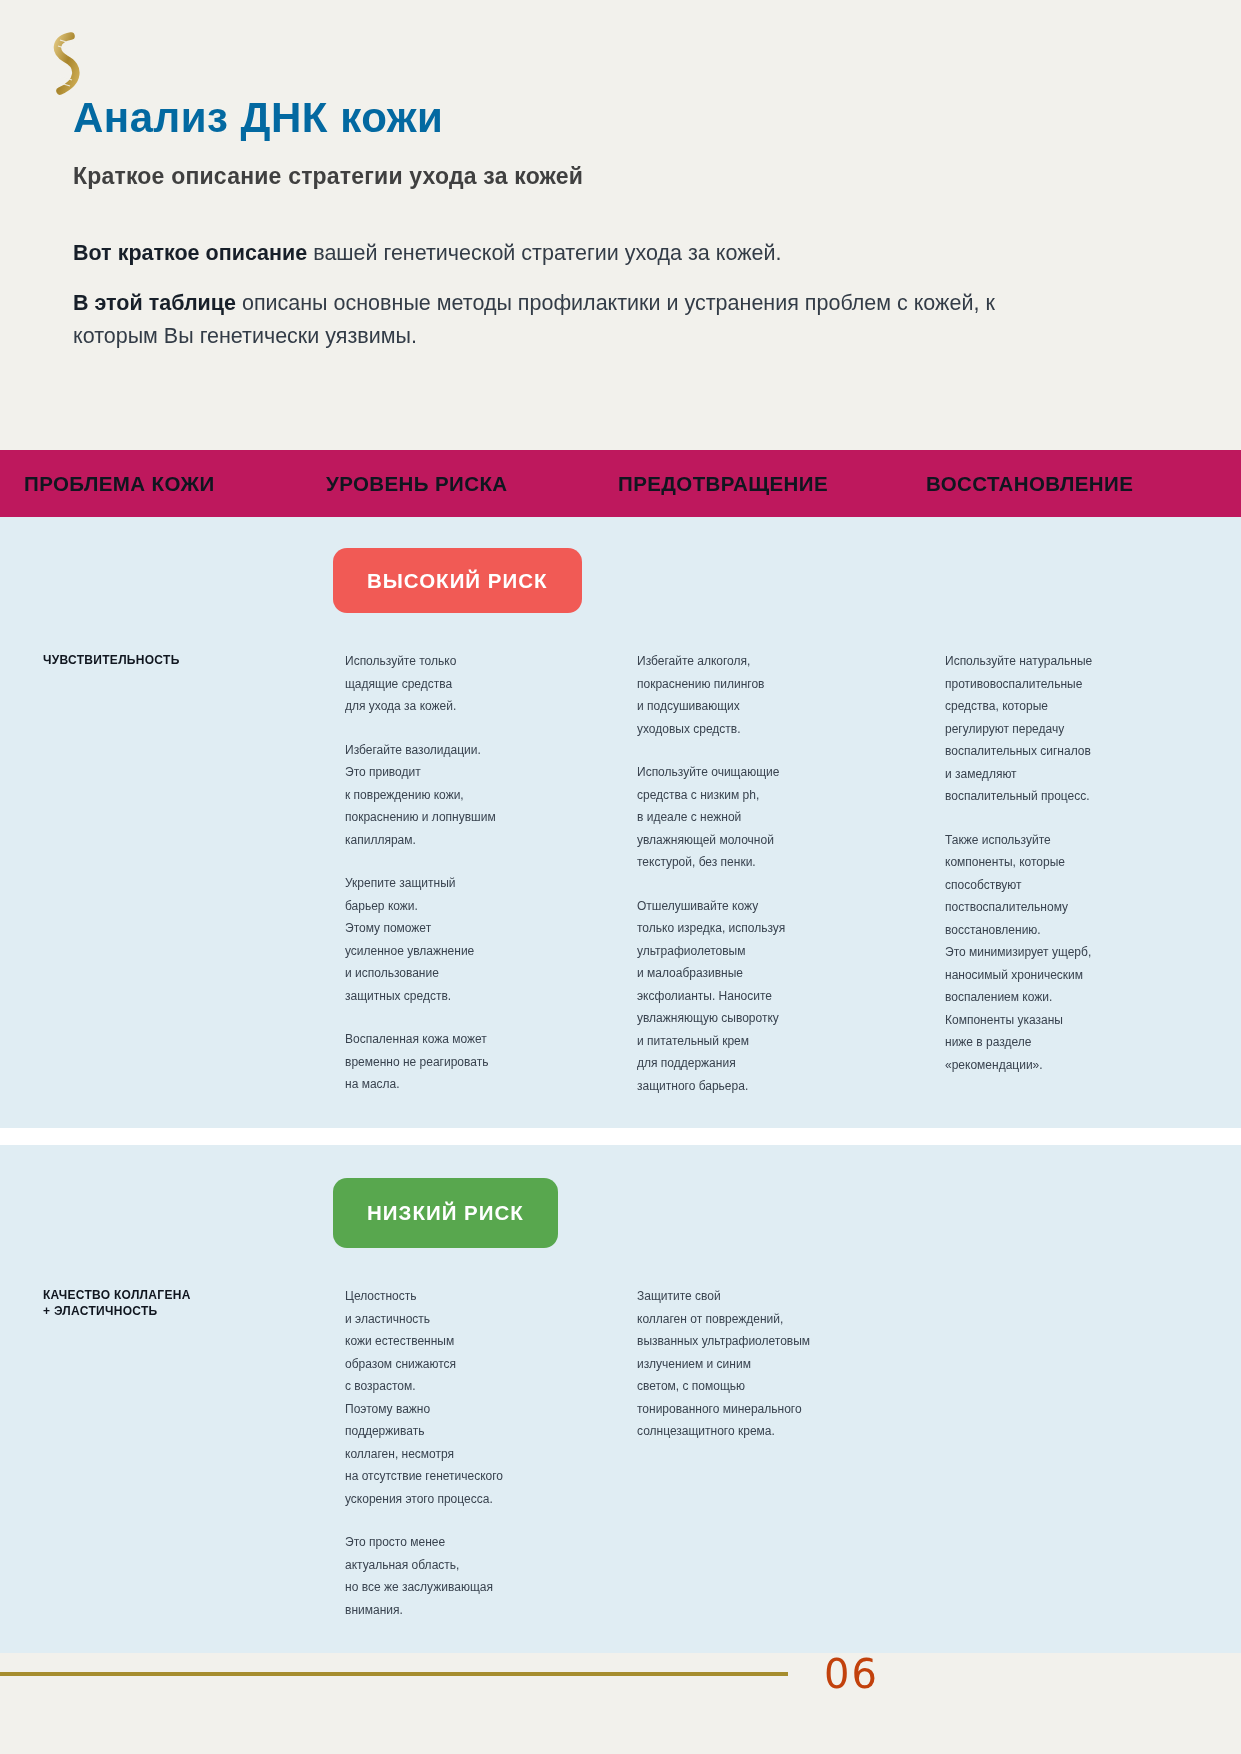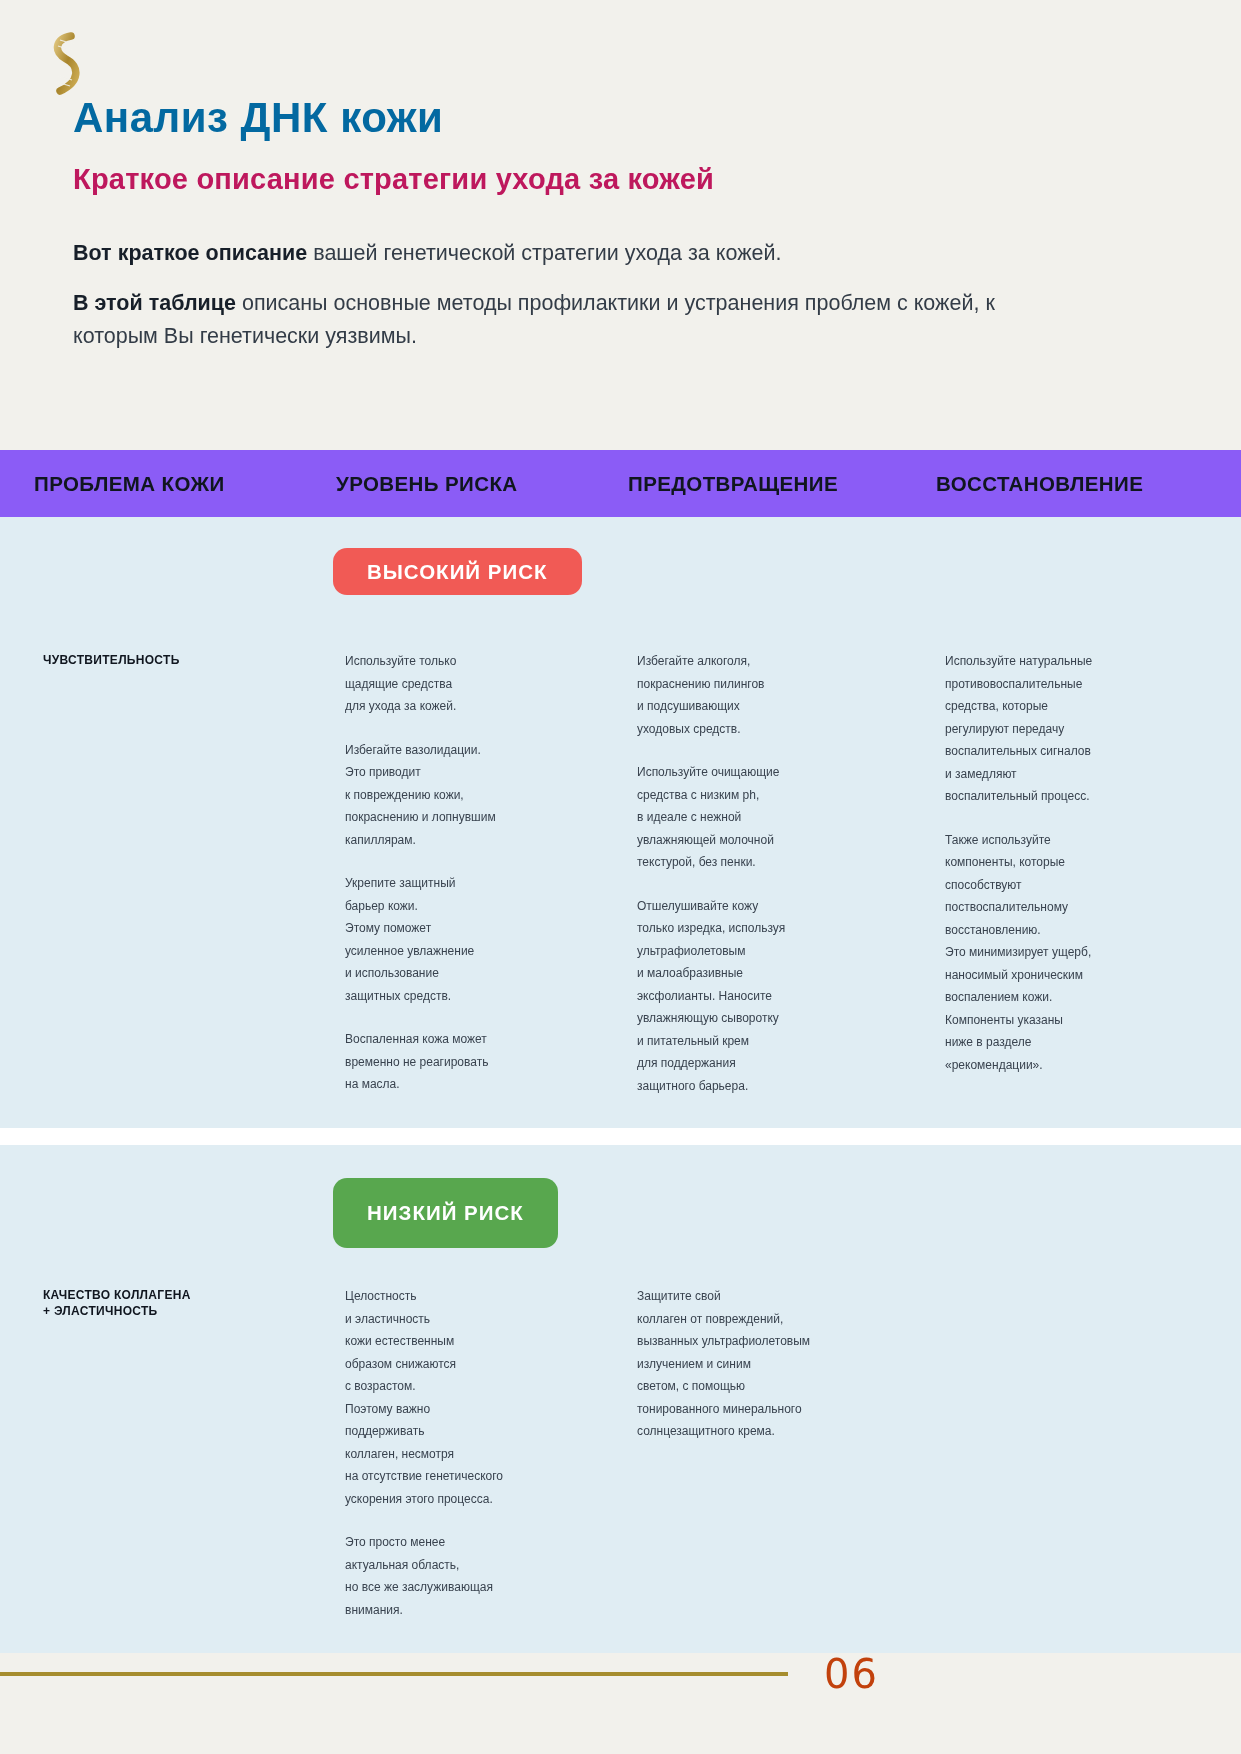--- a/index.html
+++ b/index.html
@@ -12,46 +12,46 @@
     overflow:hidden;
   }
   
   .logo{position:absolute;left:46px;top:32px;width:40px;height:64px;}
   .page-title{
     position:absolute;left:73px;top:94px;margin:0;
     font-size:42px;font-weight:800;color:#0369a1;letter-spacing:.5px;
   }
   .page-subtitle{
     position:absolute;left:73px;top:163px;margin:0;
-    font-size:29px;font-weight:700;color:#be185d;letter-spacing:.2px;
+    font-size:23px;font-weight:700;color:#404040;letter-spacing:.2px;
   }
   .intro{position:absolute;left:73px;width:960px;margin:0;
     font-size:21.5px;line-height:1.55;color:#333c47;}
   .intro-1{top:237px;}
   .intro-2{top:287px;}
   .intro b{color:#171f29;font-weight:700;}
   
   .table-header{
     position:absolute;left:0;top:450px;width:1241px;height:67px;
-    background:#8b5cf6;display:flex;align-items:center;
-    box-sizing:border-box;padding-left:34px;
+    background:#be185d;display:flex;align-items:center;
+    box-sizing:border-box;padding-left:24px;
   }
   .col-h{font-size:20.5px;font-weight:800;color:#10161f;letter-spacing:.4px;}
   .col-h.c1{width:302px;}
   .col-h.c2{width:292px;}
   .col-h.c3{width:308px;}
   
   .risk-section{position:absolute;left:0;width:1241px;background:#e0edf3;}
   .section-high{top:517px;height:611px;}
   .section-low{top:1145px;height:508px;}
   .section-gap{position:absolute;left:0;top:1128px;width:1241px;height:17px;background:#ffffff;}
   .risk-badge{
     position:absolute;left:333px;
     display:inline-flex;align-items:center;justify-content:center;
-    padding:0 34px;height:47px;border-radius:14px;
+    padding:0 34px;height:65px;border-radius:14px;
     color:#ffffff;font-size:20.5px;font-weight:800;letter-spacing:1px;
     white-space:nowrap;
   }
   .section-high .risk-badge{top:31px;}
   .section-low  .risk-badge{top:33px;height:70px;}
   .row-grid{
     position:absolute;left:43px;right:30px;
     display:grid;grid-template-columns:302px 292px 308px auto;
   }
   .section-high .row-grid{top:133px;}

